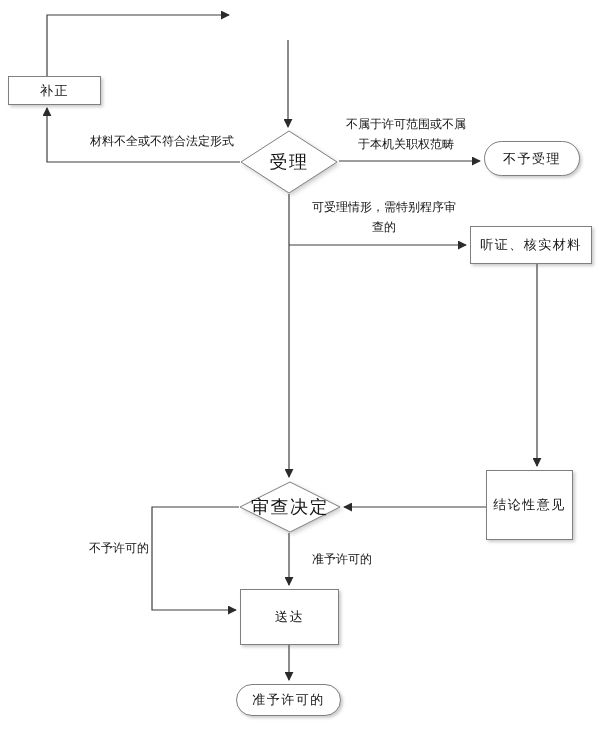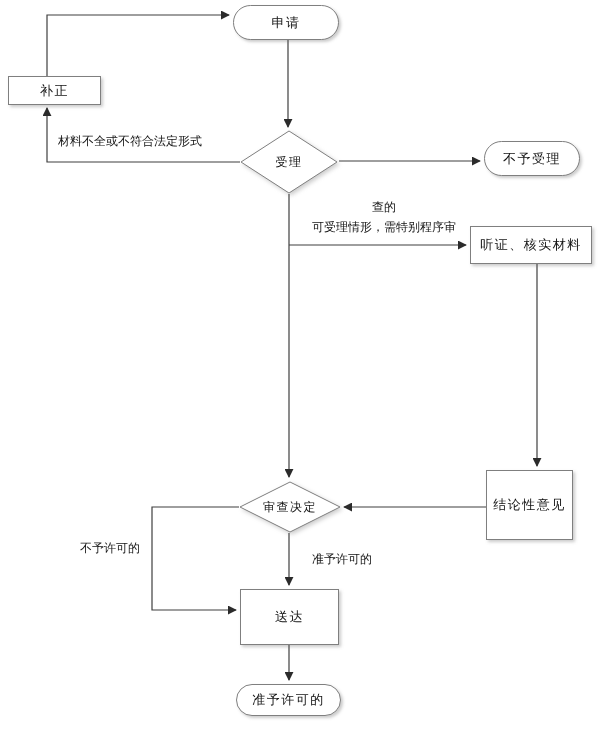--- a/index.html
+++ b/index.html
@@ -49,21 +49,21 @@
     fill: var(--node-fill, #ffffff);
     stroke: var(--node-border, #7f7f7f);
     stroke-width: 1;
   }
   .diamond .dlabel {
     position: absolute;
     left: 0; top: 0; right: 0; bottom: 0;
     display: flex;
     align-items: center;
     justify-content: center;
-    font-size: 12px;
+    font-size: 18px;
     letter-spacing: 1.5px;
   }
   .edge-label {
     position: absolute;
     font-size: 12px;
     color: var(--text, #141414);
     white-space: nowrap;
   }
   .edge-label.multiline { white-space: normal; line-height: 20px; }
 </style>
@@ -84,23 +84,20 @@
     <polyline points="339,161 480,161" marker-end="url(#arrow)"></polyline>
     <polyline points="289,194 289,477" marker-end="url(#arrow)"></polyline>
     <polyline points="289,245 466,245" marker-end="url(#arrow)"></polyline>
     <polyline points="537,264 537,466" marker-end="url(#arrow)"></polyline>
     <polyline points="486,507 344,507" marker-end="url(#arrow)"></polyline>
     <polyline points="289,533 289,585" marker-end="url(#arrow)"></polyline>
     <polyline points="239,507 152,507 152,610 236,610" marker-end="url(#arrow)"></polyline>
     <polyline points="289,630 289,680" marker-end="url(#arrow)"></polyline>
   </svg>
 
-  <div class="node stadium" style="left:233px;top:5px;width:106px;height:35px;">
-    <span>申请</span>
-  </div>
 
   <div class="node" style="left:8px;top:76px;width:93px;height:29px;">
     <span>补正</span>
   </div>
 
   <div class="diamond" style="left:240px;top:130px;width:98px;height:64px;">
     <svg viewBox="0 0 98 64" xmlns="http://www.w3.org/2000/svg">
       <polygon points="49,1 97,32 49,63 1,32"></polygon>
     </svg>
     <span class="dlabel">受理</span>
@@ -126,25 +123,29 @@
   </div>
 
   <div class="node" style="left:240px;top:589px;width:99px;height:56px;">
     <span>送达</span>
   </div>
 
   <div class="node stadium" style="left:236px;top:684px;width:105px;height:32px;">
     <span>准予许可的</span>
   </div>
 
-  <div class="edge-label" style="left:58px;top:133px;width:176px;text-align:left;">材料不全或不符合法定形式</div>
+  <div class="edge-label" style="left:58px;top:133px;width:176px;text-align:right;">材料不全或不符合法定形式</div>
 
+  <div class="edge-label multiline" style="left:338px;top:114px;width:136px;text-align:center;">
+    <div>不属于许可范围或不属</div>
+    <div>于本机关职权范畴</div>
+  </div>
 
   <div class="edge-label multiline" style="left:306px;top:197px;width:156px;text-align:center;">
+    <div>可受理情形，需特别程序审</div>
     <div>查的</div>
-    <div>可受理情形，需特别程序审</div>
   </div>
 
-  <div class="edge-label" style="left:80px;top:540px;">不予许可的</div>
+  <div class="edge-label" style="left:89px;top:540px;">不予许可的</div>
 
   <div class="edge-label" style="left:312px;top:551px;">准予许可的</div>
 
 </div>
 
 </body></html>

